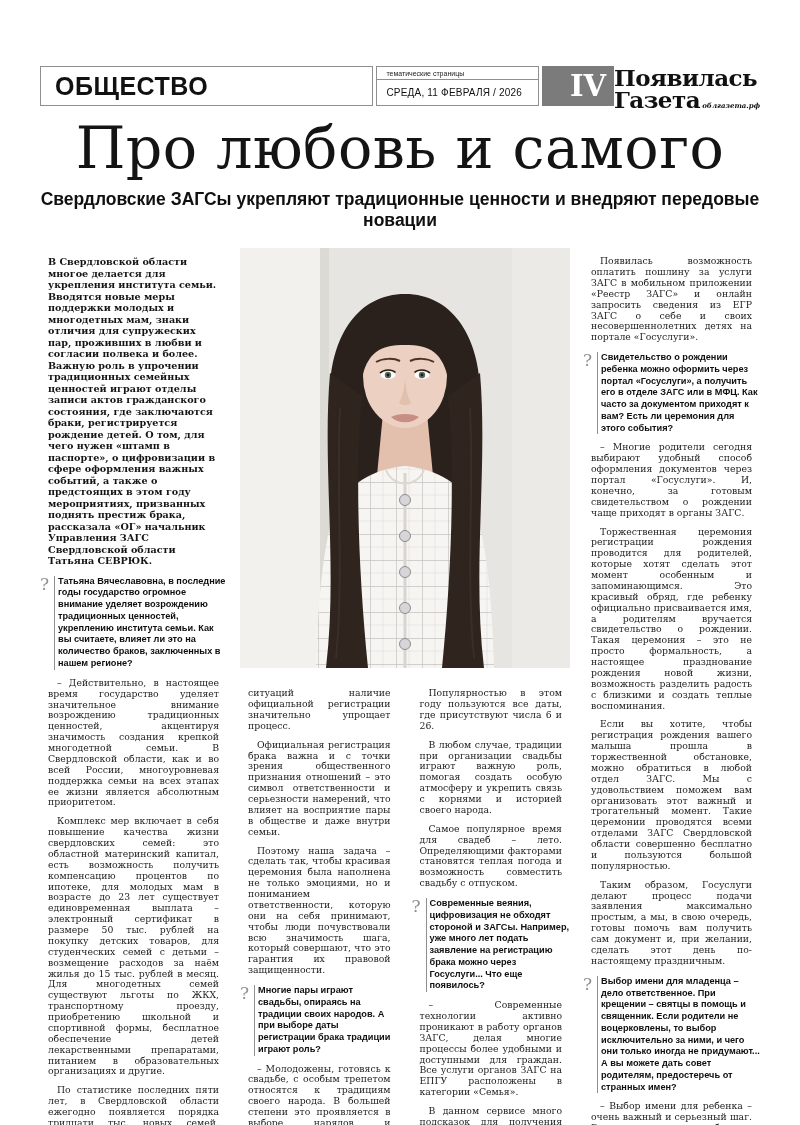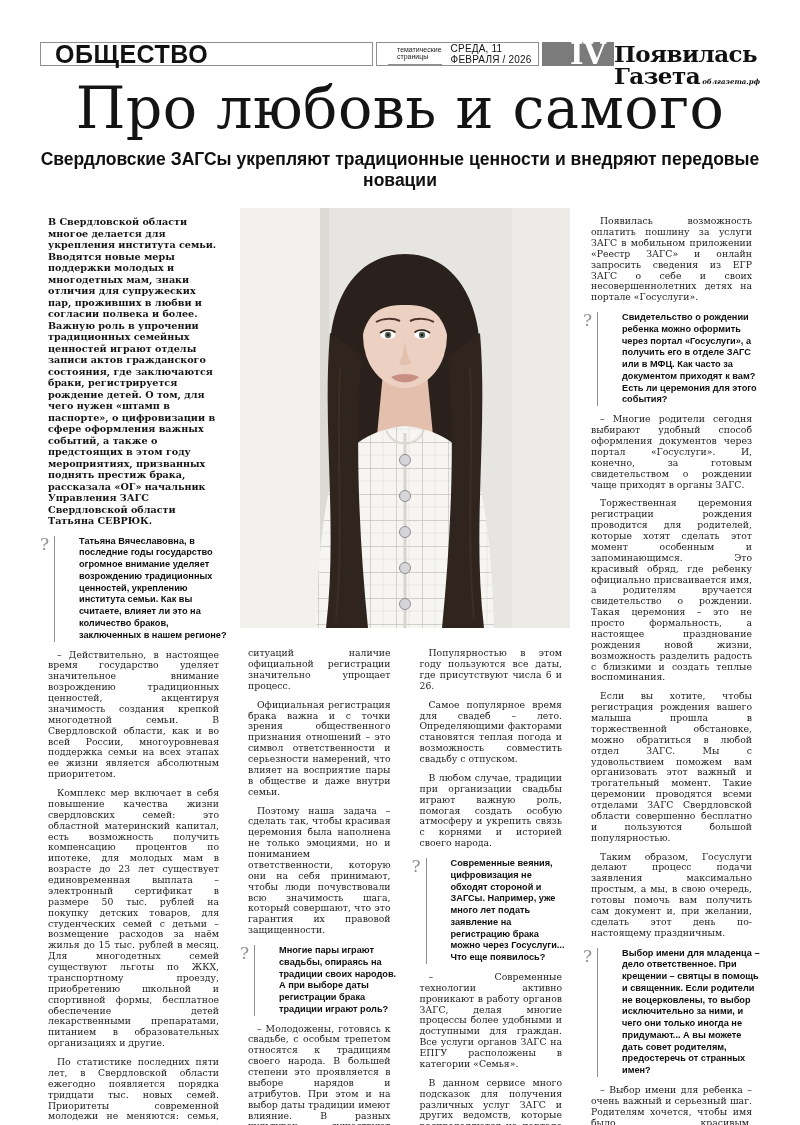--- a/index.html
+++ b/index.html
@@ -4,30 +4,30 @@
 <style>
   html,body{margin:0;padding:0;}
   body{
     width:800px;height:1125px;overflow:hidden;background:#ffffff;
     font-family:"DejaVu Serif", serif;color:#1c1c1c;
     -webkit-font-smoothing:antialiased;
   }
   .page{padding:0 40px;box-sizing:border-box;width:800px;}
 
   
-  .topbar{display:flex;align-items:stretch;height:24px;margin-top:42px;justify-content:flex-end;}
+  .topbar{display:flex;align-items:stretch;height:40px;margin-top:66px;justify-content:flex-end;}
   .section-box{
     width:352px;box-sizing:border-box;border:1px solid #8f8f8f;
     display:flex;align-items:center;padding-left:14px;
     font-family:"Liberation Sans", sans-serif;font-weight:bold;
     font-size:25px;letter-spacing:.5px;color:#111;
   }
   .date-box{
     width:172px;box-sizing:border-box;border:1px solid #8f8f8f;margin-left:3px;
-    display:flex;padding-left:11px;
+    display:flex;flex-direction:column;
   }
   .kicker{
     flex:0 0 13px;border-bottom:1px solid #8f8f8f;
     font-family:"Liberation Sans", sans-serif;font-size:7px;color:#222;
     padding:3px 0 0 9px;box-sizing:border-box;
   }
   .date{
     flex:1;display:flex;align-items:center;padding-left:9px;
     font-family:"Liberation Sans", sans-serif;font-size:10px;color:#111;
     letter-spacing:.2px;
@@ -72,21 +72,21 @@
   }
   p.lead{
     font-size:9.6px;font-weight:bold;line-height:1.2;margin-bottom:9px;color:#141414;
   }
   .qblock{display:flex;margin:9px 0 8px;}
   .qmark{
     flex:0 0 14px;width:14px;font-family:"DejaVu Serif", serif;
     font-size:17px;line-height:.95;color:#8f8f8f;
   }
   .qtext{
-    border-left:1.5px solid #8f8f8f;padding-left:24px;
+    border-left:1.5px solid #8f8f8f;padding-left:3px;
     font-family:"Liberation Sans", sans-serif;font-weight:bold;
     font-size:9.2px;line-height:1.28;color:#0f0f0f;text-align:left;
   }
 </style>
 </head>
 <body>
 
 <div class="page">
 
   <header class="topbar">
@@ -196,22 +196,22 @@
           <div class="qblock">
             <span class="qmark">?</span>
             <div class="qtext">Многие пары играют свадьбы, опираясь на традиции своих народов. А при выборе даты регистрации брака традиции играют роль?</div>
           </div>
           <p class="body">– Молодожены, готовясь к свадьбе, с особым трепетом относятся к традициям своего народа. В большей степени это проявляется в выборе нарядов и атрибутов. При этом и на выбор даты традиции имеют влияние. В разных культурах существуют определенные дни или периоды, которые считаются особенно благоприятными для заключения брака.</p>
 
         </div>
 
         <div class="mcol">
           <p class="body">Популярностью в этом году пользуются все даты, где присутствуют числа 6 и 26.</p>
+          <p class="body">В любом случае, традиции при организации свадьбы играют важную роль, помогая создать особую атмосферу и укрепить связь с корнями и историей своего народа.</p>
           <p class="body">Самое популярное время для свадеб – лето. Определяющими факторами становятся теплая погода и возможность совместить свадьбу с отпуском.</p>
-          <p class="body">В любом случае, традиции при организации свадьбы играют важную роль, помогая создать особую атмосферу и укрепить связь с корнями и историей своего народа.</p>
           <div class="qblock">
             <span class="qmark">?</span>
             <div class="qtext">Современные веяния, цифровизация не обходят стороной и ЗАГСы. Например, уже много лет подать заявление на регистрацию брака можно через Госуслуги... Что еще появилось?</div>
           </div>
           <p class="body">– Современные технологии активно проникают в работу органов ЗАГС, делая многие процессы более удобными и доступными для граждан. Все услуги органов ЗАГС на ЕПГУ расположены в категории «Семья».</p>
           <p class="body">В данном сервисе много подсказок для получения различных услуг ЗАГС и других ведомств, которые распределяются на портале в соответствии с конкретной жизненной ситуацией: получение повторных свидетельств и справок, регистрация брака, всё о материнском капитале, заявление на выплаты и льготы.</p>
 
         </div>
       </div>
     </div>

